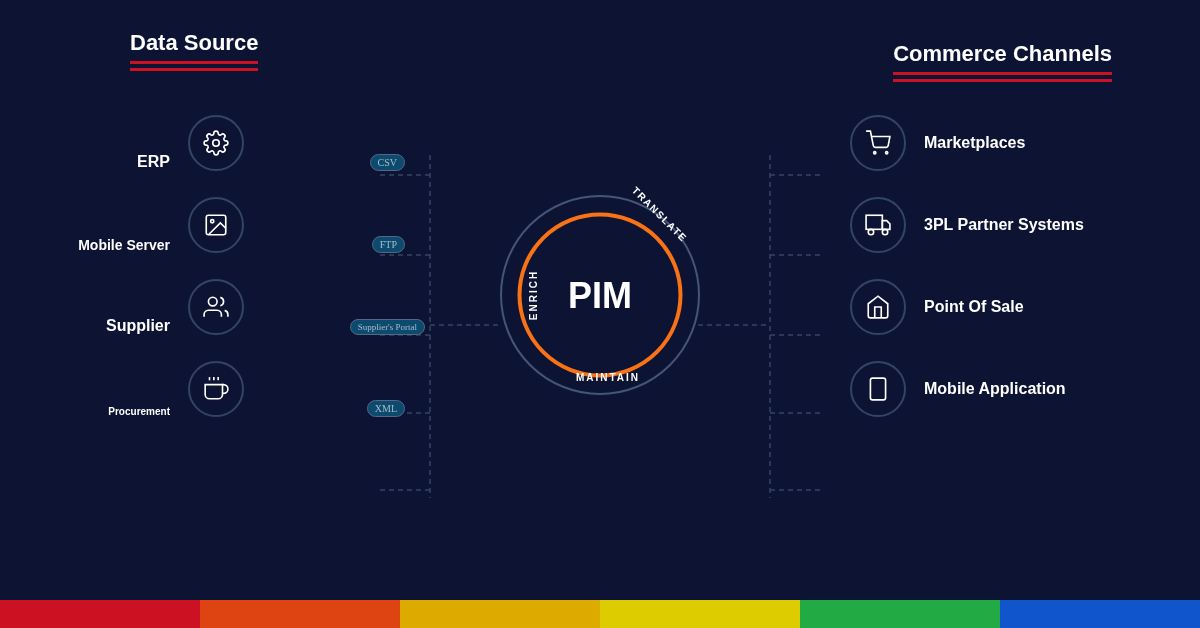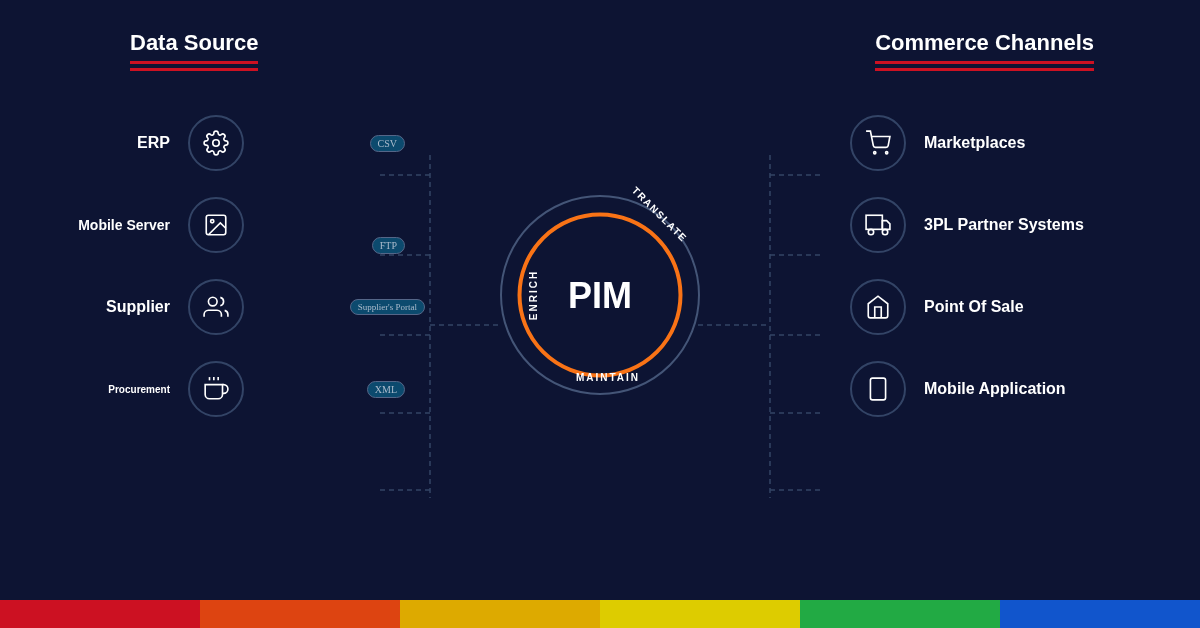--- a/index.html
+++ b/index.html
@@ -39,35 +39,36 @@
       display: block;
       height: 3px;
       background: #cc1122;
       margin-top: 4px;
       width: 100%;
     }
     .left-header {
       left: 130px;
     }
     .right-header {
-      right: 106px;
+      right: 88px;
+      margin-top: 11px;
     }
 
     
     .left-side {
       position: absolute;
       left: 60px;
       top: 80px;
       width: 300px;
     }
 
     
     .source-item {
       display: flex;
-      align-items: center;
+      align-items: flex-end;
       margin-bottom: 26px;
       position: relative;
     }
 
     .source-label {
       font-size: 16px;
       font-weight: 600;
       color: white;
       width: 110px;
       text-align: right;

